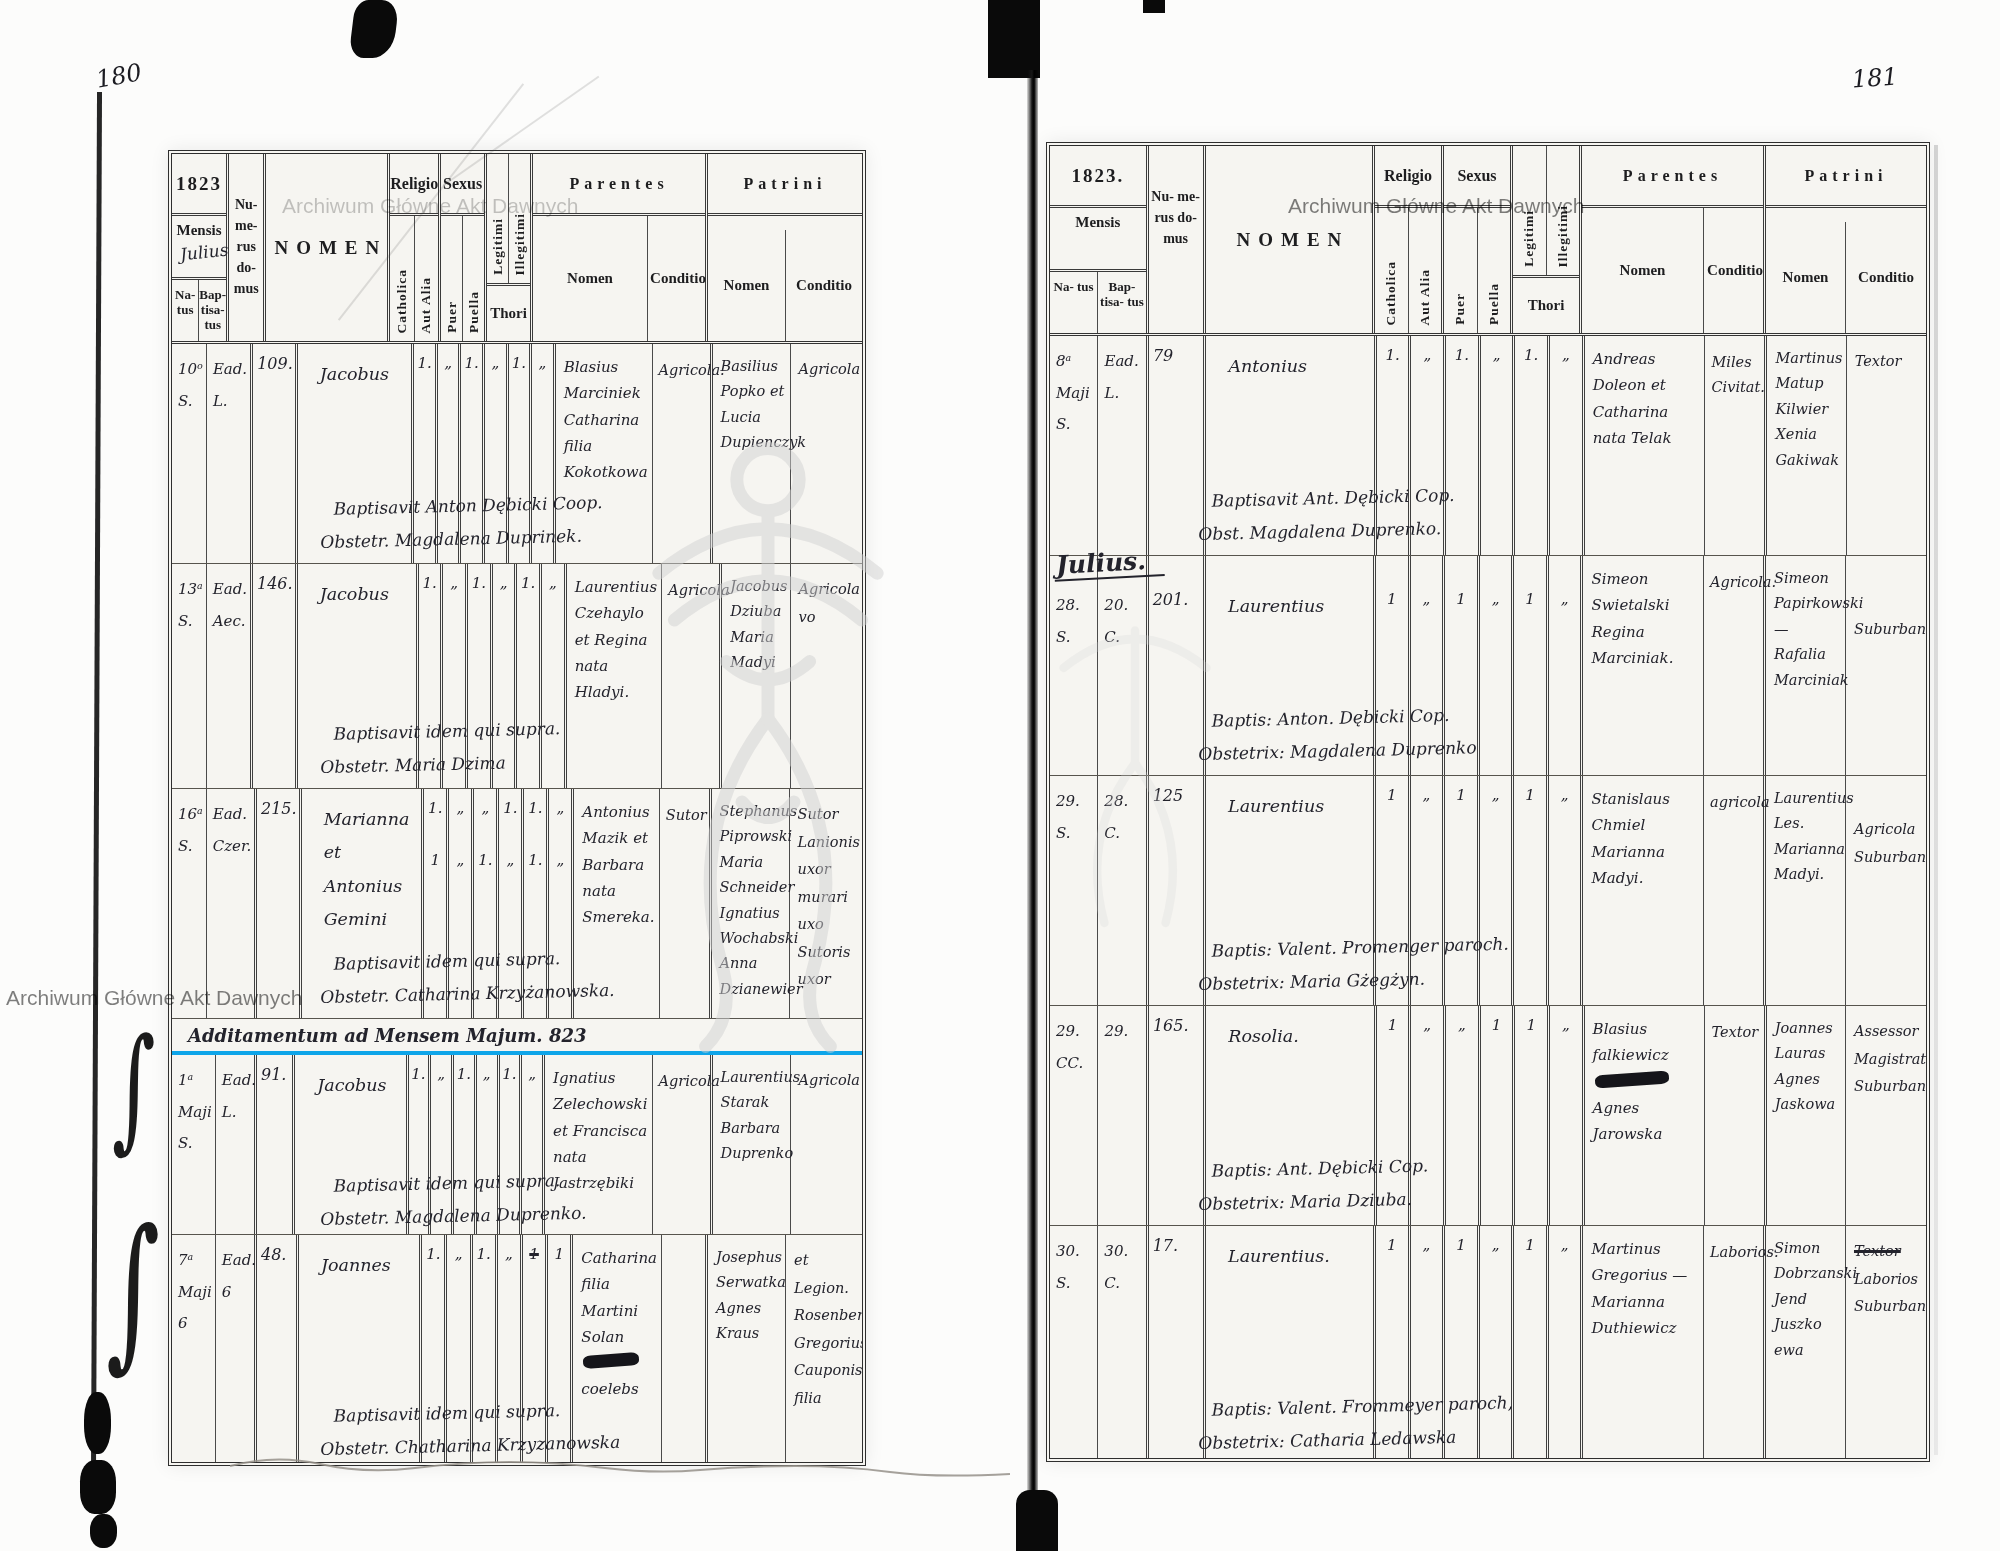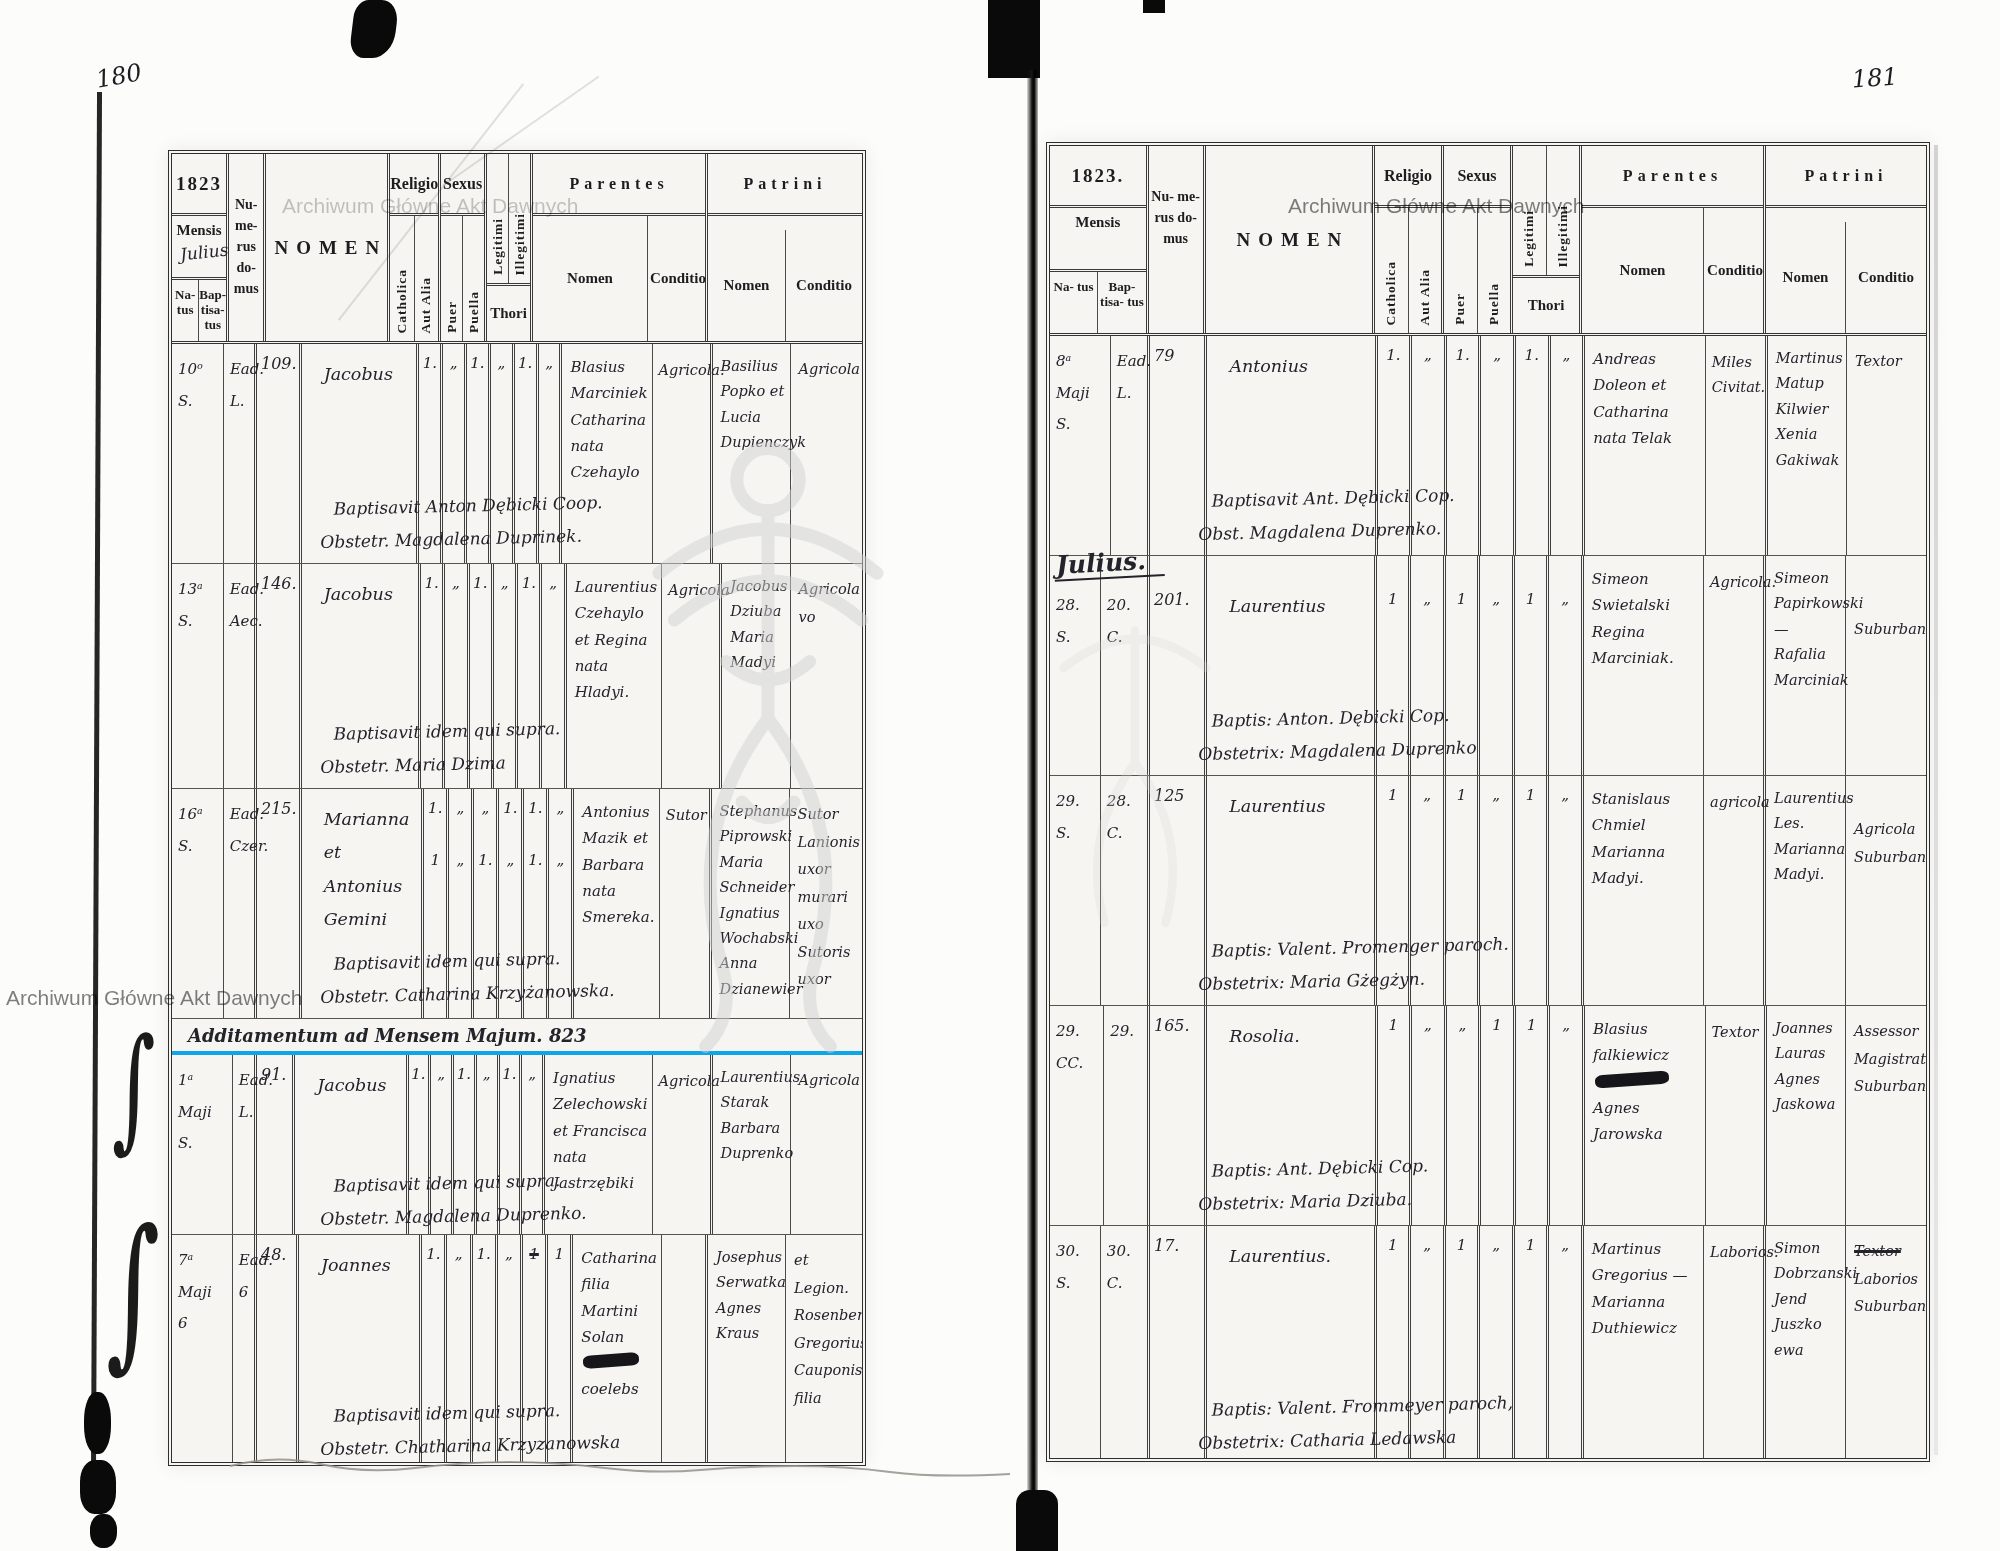--- a/index.html
+++ b/index.html
@@ -45,21 +45,21 @@
            font-weight:bold;font-size:15px;box-sizing:border-box;}
   .subhead:last-child{border-right:none;}
   .sh-pn{width:var(--wpn);flex:none;}.sh-pc{width:var(--wpc);flex:none;}
   .sh-ptn{width:var(--wptn);flex:none;}.sh-ptc{width:var(--wptc);flex:none;}
   
   .row{display:flex;border-bottom:1px solid #57544d;box-sizing:border-box;position:relative;}
   .row:last-child{border-bottom:none;}
   .row>div{box-sizing:border-box;}
   .c-date{width:var(--wd);border-right:3px double #3f3f3f;}
   .dsub{display:flex;height:100%;}
-  .dcol{flex:1;border-right:1px solid #4a4a4a;padding:10px 20px 0 6px;font-size:15px;line-height:2.1;}
+  .dcol{flex:1;border-right:1px solid #4a4a4a;padding:10px 3px 0 6px;font-size:15px;line-height:2.1;}
   .dcol:last-child{border-right:none;}
   .c-num{width:var(--wn);border-right:3px double #3f3f3f;padding:10px 2px 0 4px;font-size:16px;}
   .c-nom{width:var(--wnom);border-right:3px double #3f3f3f;padding:14px 6px 0 22px;font-size:17.5px;line-height:1.9;}
   .c-mk{width:var(--wmk);border-right:3px double #3f3f3f;text-align:center;padding-top:10px;font-size:15px;}
   .c-mk span{display:block;}
   .mk2{margin-top:34px;}
   .c-pn{width:var(--wpn);border-right:1px solid #4a4a4a;padding:10px 4px 0 8px;font-size:15px;line-height:1.75;}
   .c-pc{width:var(--wpc);border-right:3px double #3f3f3f;padding:14px 2px 0 6px;font-size:14.5px;line-height:1.7;}
   .c-ptn{width:var(--wptn);border-right:1px solid #4a4a4a;padding:10px 2px 0 8px;font-size:14.5px;line-height:1.75;}
   .c-ptc{width:var(--wptc);padding:12px 2px 0 8px;font-size:14.5px;line-height:1.9;}
@@ -234,21 +234,21 @@
         </div>
       <div class="c-mk">
           <span>„</span>
         </div>
       <div class="c-mk">
           <span>1.</span>
         </div>
       <div class="c-mk">
           <span>„</span>
         </div>
-      <div class="c-pn">Blasius Marciniek Catharina nata Czehaylo</div>
+      <div class="c-pn">Blasius Marciniek Catharina filia Kokotkowa</div>
       <div class="c-pc">Agricola.</div>
       <div class="c-ptn">Basilius Popko et Lucia Dupienczyk</div>
       <div class="c-ptc">Agricola</div>
       <div class="note">
           <div>Baptisavit Anton Dębicki Coop.</div>
           <div>Obstetr. Magdalena Duprinek.</div>
         </div>
     </div>
 
     <div class="row hand" style="height:225px">

